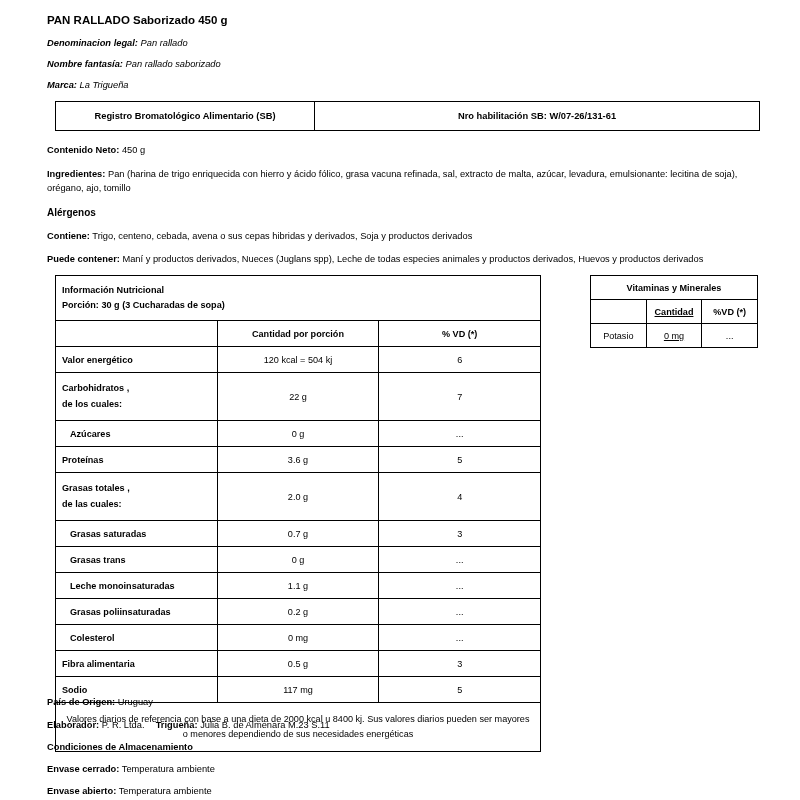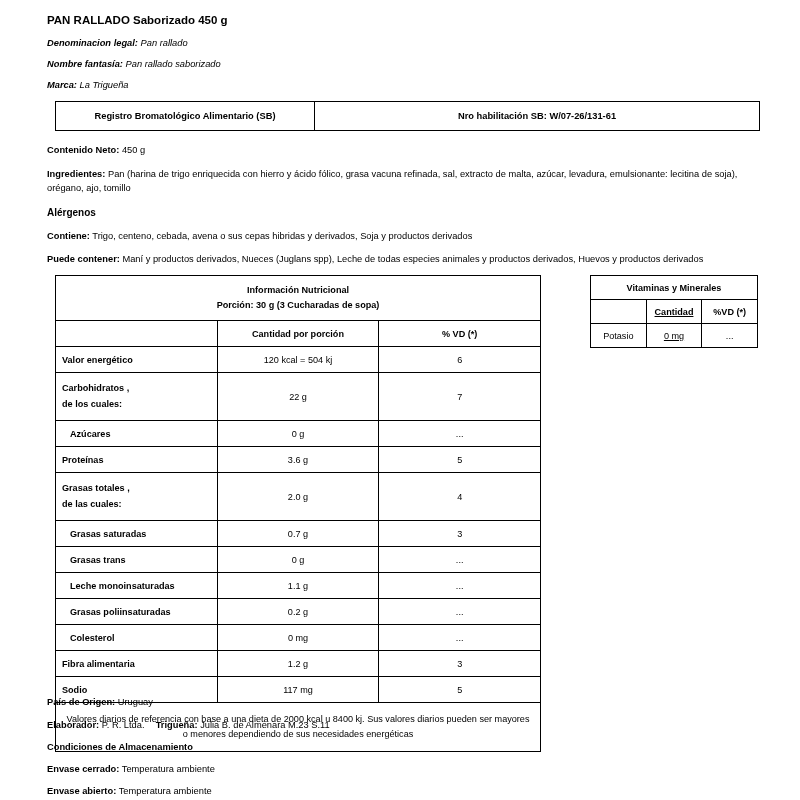--- a/index.html
+++ b/index.html
@@ -96,21 +96,20 @@
   }
   table.nut td.name { width: 199px; text-align: left; }
   table.nut td.amt  { width: 196px; text-align: center; }
   table.nut td.vd   { width: 91px;  text-align: center; }
   table.nut td.sub  { padding-left: 14px; }
   table.nut td.head-cell {
     text-align: center;
     font-weight: bold;
   }
   table.nut td.title-cell {
-    text-align: center;
     font-weight: bold;
     height: 44px;
     line-height: 1.65;
   }
   table.nut td.two-line {
     height: 47px;
     line-height: 1.75;
   }
   table.nut td.bold { font-weight: bold; }
   table.nut td.foot {
@@ -279,21 +278,21 @@
         <td class="amt">0.2 g</td>
         <td class="vd">...</td>
       </tr>
       <tr>
         <td class="name bold sub">Colesterol</td>
         <td class="amt">0 mg</td>
         <td class="vd">...</td>
       </tr>
       <tr>
         <td class="name bold">Fibra alimentaria</td>
-        <td class="amt">1.2 g</td>
+        <td class="amt">0.5 g</td>
         <td class="vd">3</td>
       </tr>
       <tr>
         <td class="name bold">Sodio</td>
         <td class="amt">117 mg</td>
         <td class="vd">5</td>
       </tr>
 
       <tr>
         <td class="foot" colspan="3">Valores diarios de referencia con base a una dieta de 2000 kcal u 8400 kj. Sus valores diarios pueden ser mayores o menores dependiendo de sus necesidades energéticas</td>

